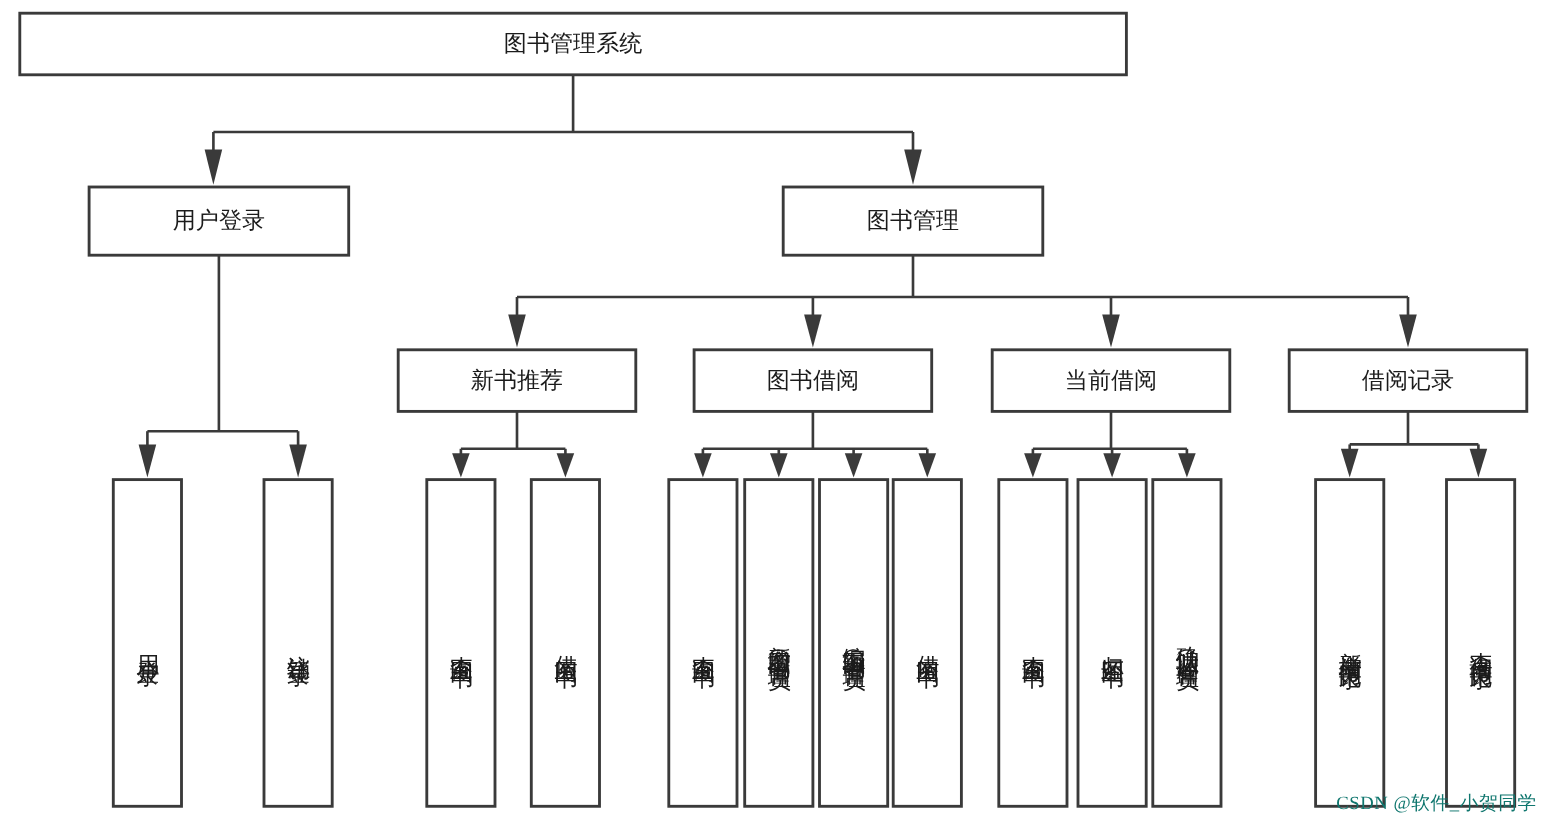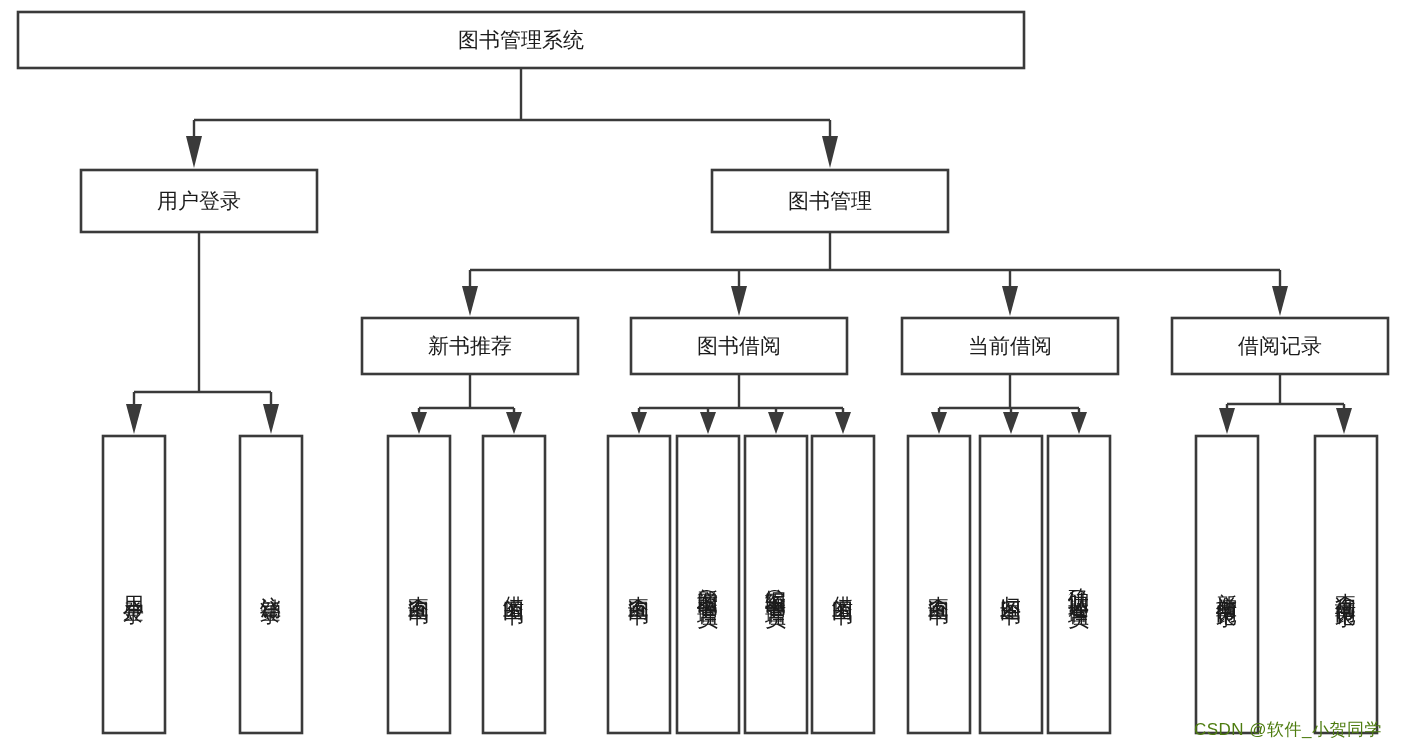--- a/index.html
+++ b/index.html
@@ -60,25 +60,25 @@
     letter-spacing: 3px;
     line-height: 1;
     display: flex;
     align-items: center;
     justify-content: center;
     pointer-events: none;
     user-select: none;
   }
   .watermark {
     position: absolute;
-    right: 23px;
+    right: 8px;
     bottom: 6px;
-    font-family: Liberation Sans, sans-serif;
+    font-family: Liberation Serif, serif;
     font-size: 17px;
-    color: #4d7c0f;
+    color: #0f766e;
     letter-spacing: 0.5px;
     user-select: none;
   }
 </style>
 </head>
 <body>
 
 <div id="diagram-root">
 
   <svg class="canvas" viewBox="0 0 1405 747">

